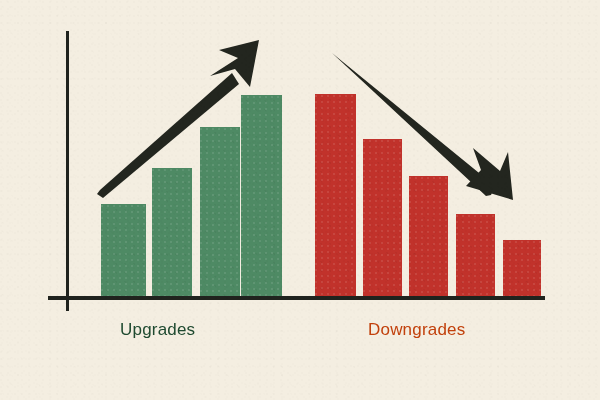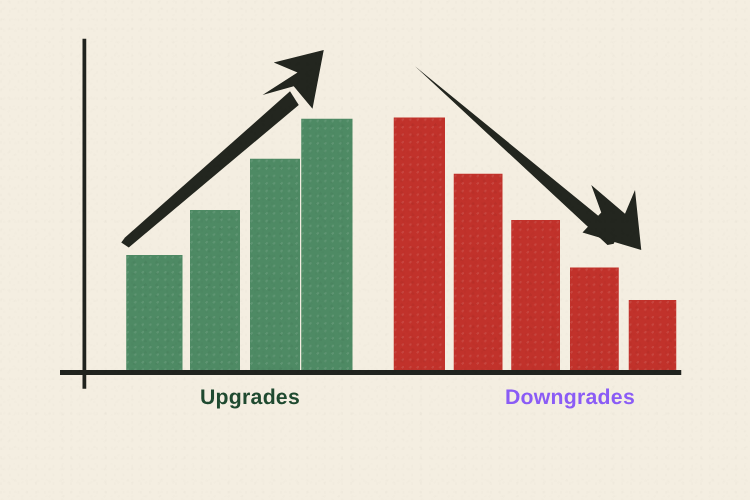--- a/index.html
+++ b/index.html
@@ -50,25 +50,26 @@
       radial-gradient(circle at 70% 65%, rgba(0,0,0,0.10) 0 1px, transparent 1px);
     background-size: 6px 6px, 9px 9px;
     pointer-events: none;
   }
   #y-axis-line, #x-axis-line {
     position: absolute;
     background: #20231e;
   }
   .axis-label {
     position: absolute;
-    font-weight: bold;
+    font-weight: normal;
     font-size: 17px;
     letter-spacing: 0.2px;
     white-space: nowrap;
-    text-align: right;
+    text-align: left;
+    margin-top: 12px;
   }
   .trend-arrow {
     position: absolute;
     left: 0;
     top: 0;
     width: 600px;
     height: 400px;
     overflow: visible;
     pointer-events: none;
   }
@@ -118,16 +119,16 @@
     </svg>
 
     <svg class="trend-arrow" viewBox="0 0 600 400">
       <polygon points="332,53 343,62 495,186 491,195 486,196" fill="#23261f"></polygon>
       <polygon points="513,200 466,186 481,170 473,148 500,171 508,152" fill="#23261f"></polygon>
     </svg>
 
   </div>
 
   <div class="axis-label" style="left:120px; top:308px; width:120px; color:#1f4a30;">Upgrades</div>
-  <div class="axis-label" style="left:368px; top:308px; width:140px; color:#8b5cf6;">Downgrades</div>
+  <div class="axis-label" style="left:368px; top:308px; width:140px; color:#c2410c;">Downgrades</div>
 
   <div id="paper-grain"></div>
 </div>
 
 </body></html>

